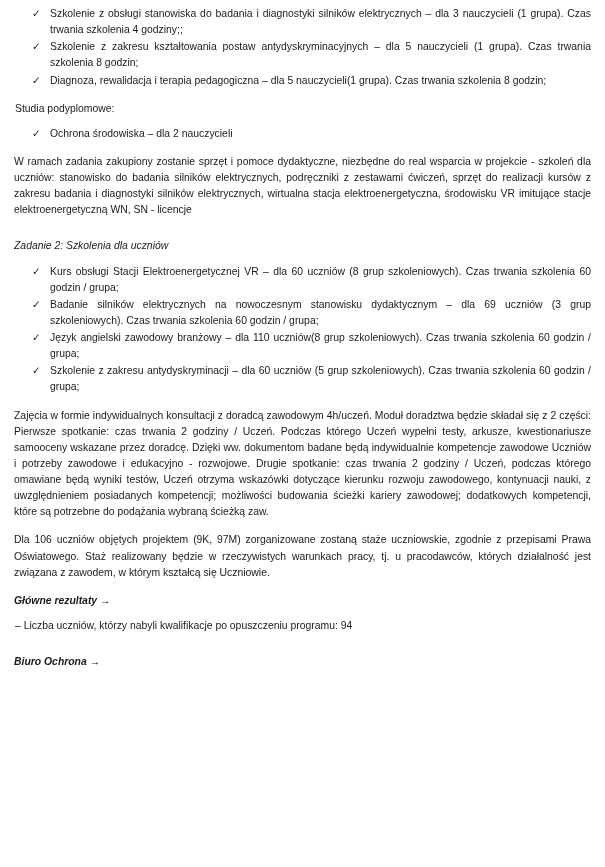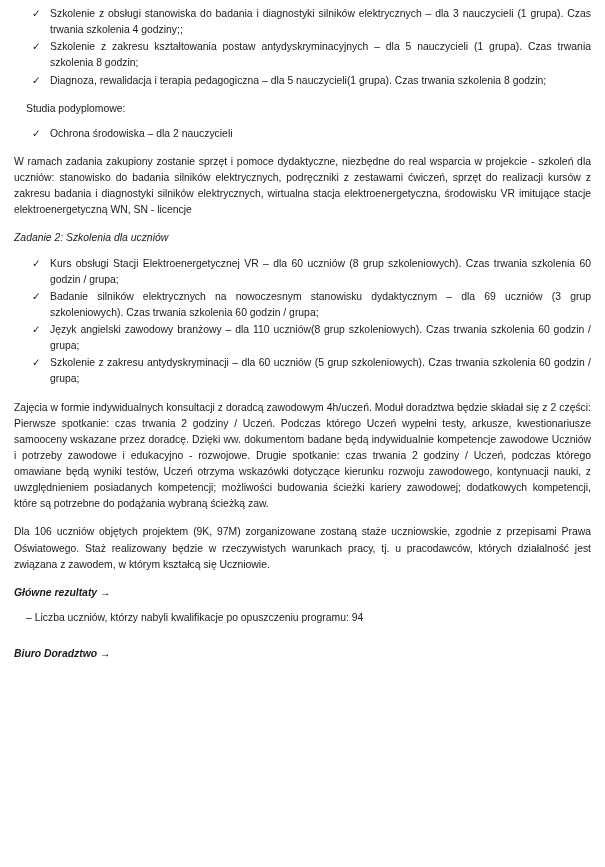--- a/index.html
+++ b/index.html
@@ -41,36 +41,36 @@
     position: absolute;
     left: 18px;
     top: 0;
     font-size: 10.4px;
     line-height: 1.55;
   }
   .heading-italic {
     font-style: italic;
     font-size: 10.4px;
     line-height: 1.55;
-    margin: 0 0 9px 0;
+    margin: 8px 0 9px 0;
   }
   .bold-line {
     font-weight: bold;
     font-size: 10.4px;
     line-height: 1.55;
     margin: 0 0 9px 0;
     font-style: italic;
   }
   .arrow {
     font-weight: bold;
   }
   .plain-line {
     font-size: 10.4px;
     line-height: 1.55;
-    margin: 0 0 9px 12px;
+    margin: 0 0 9px 1px;
     text-align: justify;
   }
   .spacer-sm { height: 3px; }
   .spacer-md { height: 8px; }
 </style>
 </head>
 <body>
 
 <div class="page">
 
@@ -145,17 +145,17 @@
   </p>
 
   <p class="plain-line">– Liczba uczniów, którzy nabyli kwalifikacje po opuszczeniu programu: 94</p>
 
   <div class="spacer-sm"></div>
 
 
   <div class="spacer-md"></div>
 
   <p class="bold-line">
-    <span>Biuro Doradztwo</span>
+    <span>Biuro Ochrona</span>
     <span class="arrow">→</span>
   </p>
 
 </div>
 
 </body></html>

